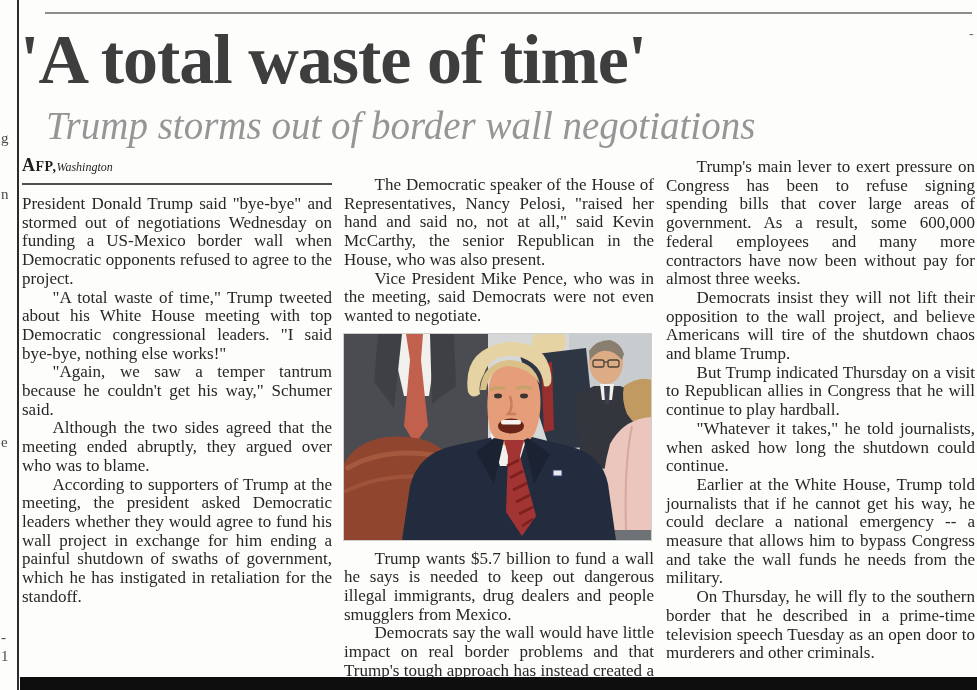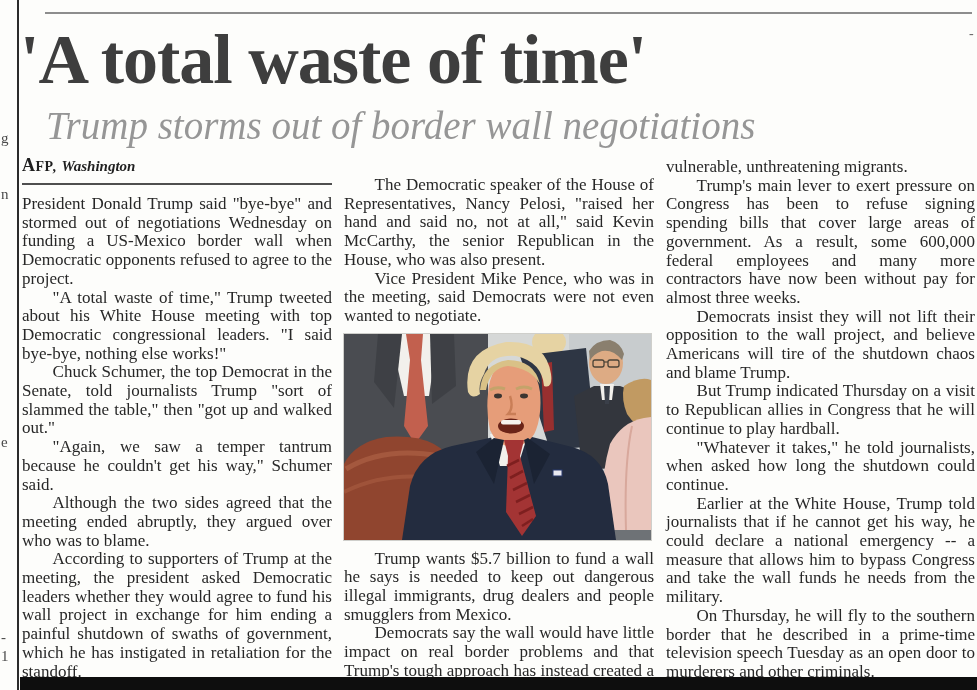--- a/index.html
+++ b/index.html
@@ -22,21 +22,21 @@
             font-size:39px;line-height:48px;font-style:italic;color:#969696;padding-left:38px;}
 
   .col{position:absolute;width:310px;}
   #col1{left:22px;top:155px;}
   #col2{left:344px;top:176px;width:310px;}
   #col3{left:666px;top:158px;width:309px;}
 
   .byline{font-size:17px;color:#1f1f1f;white-space:nowrap;}
   .agency-cap{font-weight:700;font-size:18px;letter-spacing:.4px;}
   .agency-small{font-weight:700;font-size:14px;letter-spacing:.6px;}
-  .byline-loc{font-style:italic;font-size:15px;margin-left:5px;font-weight:bold;}
+  .byline-loc{font-style:italic;font-size:12px;}
   .byline-rule{height:2px;background:#4f4f4f;margin:7px 0 10px;}
 
   .col p{margin:0;font-size:17px;line-height:18.7px;text-align:justify;
          color:#272727;}
   .col p.indent{text-indent:1.8em;}
 
   .photo{position:relative;margin:8px 0 10px;width:307px;height:206px;
          outline:1px solid #cfcfcb;background:#d6d8d7;overflow:hidden;}
   .photo svg{display:block;}
 
@@ -60,21 +60,20 @@
   <div class="headline">'A total waste of time'</div>
   <div class="subheadline">Trump storms out of border wall negotiations</div>
 
   <div id="col1" class="col">
     <div class="byline">
       <span class="agency-cap">A</span><span class="agency-small">FP,</span><span class="byline-loc">Washington</span>
     </div>
     <div class="byline-rule"></div>
     <p>President Donald Trump said "bye-bye" and stormed out of negotiations Wednesday on funding a US-Mexico border wall when Democratic opponents refused to agree to the project.</p>
     <p class="indent">"A total waste of time," Trump tweeted about his White House meeting with top Democratic congressional leaders. "I said bye-bye, nothing else works!"</p>
-    <p class="indent">Chuck Schumer, the top Democrat in the Senate, told journalists Trump "sort of slammed the table," then "got up and walked out."</p>
     <p class="indent">"Again, we saw a temper tantrum because he couldn't get his way," Schumer said.</p>
     <p class="indent">Although the two sides agreed that the meeting ended abruptly, they argued over who was to blame.</p>
     <p class="indent">According to supporters of Trump at the meeting, the president asked Democratic leaders whether they would agree to fund his wall project in exchange for him ending a painful shutdown of swaths of government, which he has instigated in retaliation for the standoff.</p>
   </div>
 
   <div id="col2" class="col">
     <p class="indent">The Democratic speaker of the House of Representatives, Nancy Pelosi, "raised her hand and said no, not at all," said Kevin McCarthy, the senior Republican in the House, who was also present.</p>
     <p class="indent">Vice President Mike Pence, who was in the meeting, said Democrats were not even wanted to negotiate.</p>
 
     <div class="photo">
@@ -156,21 +155,20 @@
           <rect x="209" y="136" width="9" height="6" fill="#e9e9f0" stroke="#2a3a6e" stroke-width="1"></rect>
         </g>
       </svg>
     </div>
 
     <p class="indent">Trump wants $5.7 billion to fund a wall he says is needed to keep out dangerous illegal immigrants, drug dealers and people smugglers from Mexico.</p>
     <p class="indent">Democrats say the wall would have little impact on real border problems and that Trump's tough approach has instead created a humanitarian crisis among</p>
   </div>
 
   <div id="col3" class="col">
-    <p>vulnerable, unthreatening migrants.</p>
     <p class="indent">Trump's main lever to exert pressure on Congress has been to refuse signing spending bills that cover large areas of government. As a result, some 600,000 federal employees and many more contractors have now been without pay for almost three weeks.</p>
     <p class="indent">Democrats insist they will not lift their opposition to the wall project, and believe Americans will tire of the shutdown chaos and blame Trump.</p>
     <p class="indent">But Trump indicated Thursday on a visit to Republican allies in Congress that he will continue to play hardball.</p>
     <p class="indent">"Whatever it takes," he told journalists, when asked how long the shutdown could continue.</p>
     <p class="indent">Earlier at the White House, Trump told journalists that if he cannot get his way, he could declare a national emergency -- a measure that allows him to bypass Congress and take the wall funds he needs from the military.</p>
     <p class="indent">On Thursday, he will fly to the southern border that he described in a prime-time television speech Tuesday as an open door to murderers and other criminals.</p>
   </div>
 
   <div class="bottom-bar"></div>
 </div>

